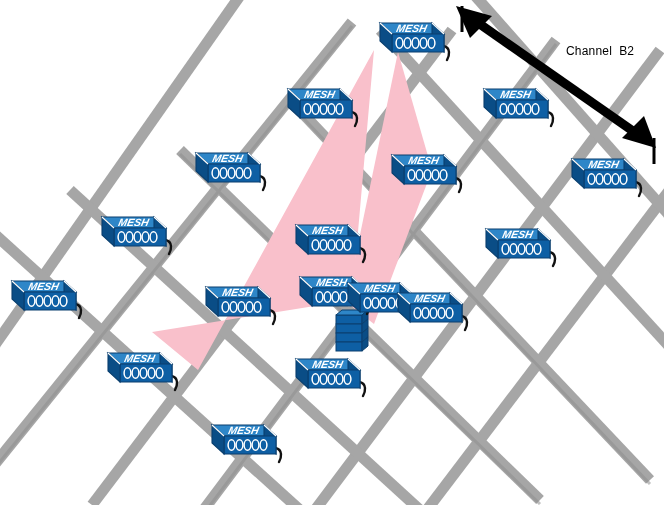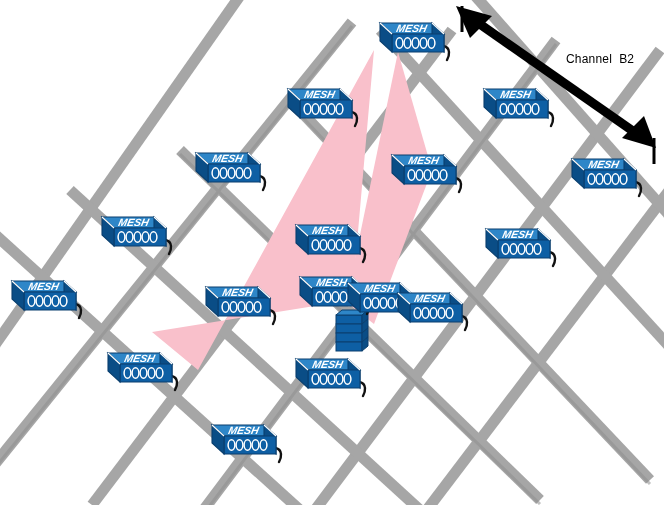--- a/index.html
+++ b/index.html
@@ -123,15 +123,15 @@
 
       <line x1="474" y1="20" x2="640" y2="136" stroke="#000000" stroke-width="9"></line>
 
       <polygon points="456,6 492,16 470,38" fill="#000000"></polygon>
 
       <polygon points="656,148 622,138 644,116" fill="#000000"></polygon>
     </g>
 
   </svg>
 
-  <div class="chan-label" style="left:566px; top:52px;">Channel  B2</div>
+  <div class="chan-label" style="left:566px; top:44px;">Channel  B2</div>
 
 </div>
 
 </body></html>

